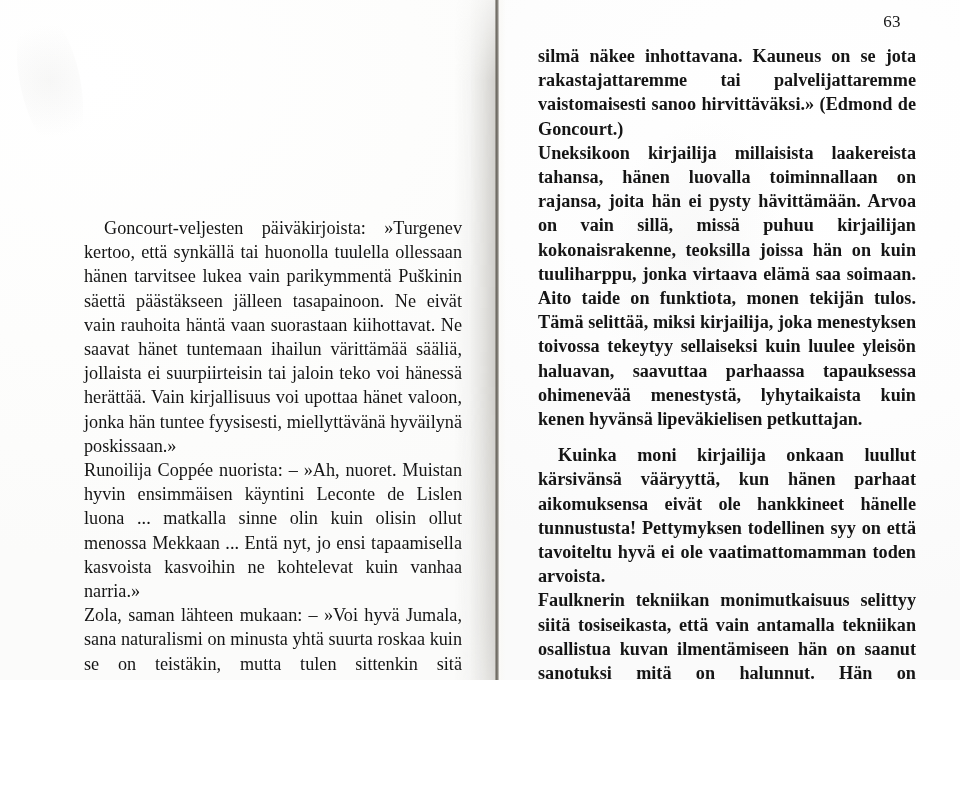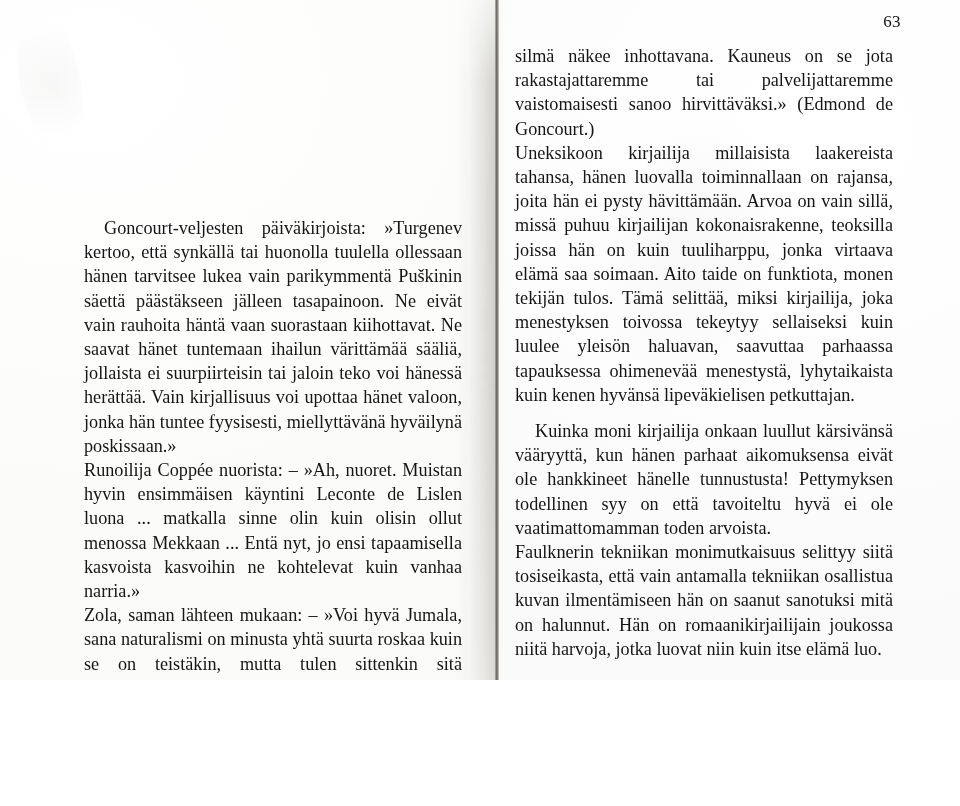--- a/index.html
+++ b/index.html
@@ -135,23 +135,24 @@
     hyphens: none;
     -webkit-hyphens: none;
   }
 
   .col-left {
     left: 84px;
     top: 216px;
     width: 378px;
   }
   .col-right {
-    left: 515px;
+    left: 538px;
     top: 44px;
     width: 378px;
+    font-weight: bold;
   }
 
   .col p {
     margin: 0;
   }
   .col p.gap {
   }
   .col p.indent-first {
     text-indent: 20px;
   }

